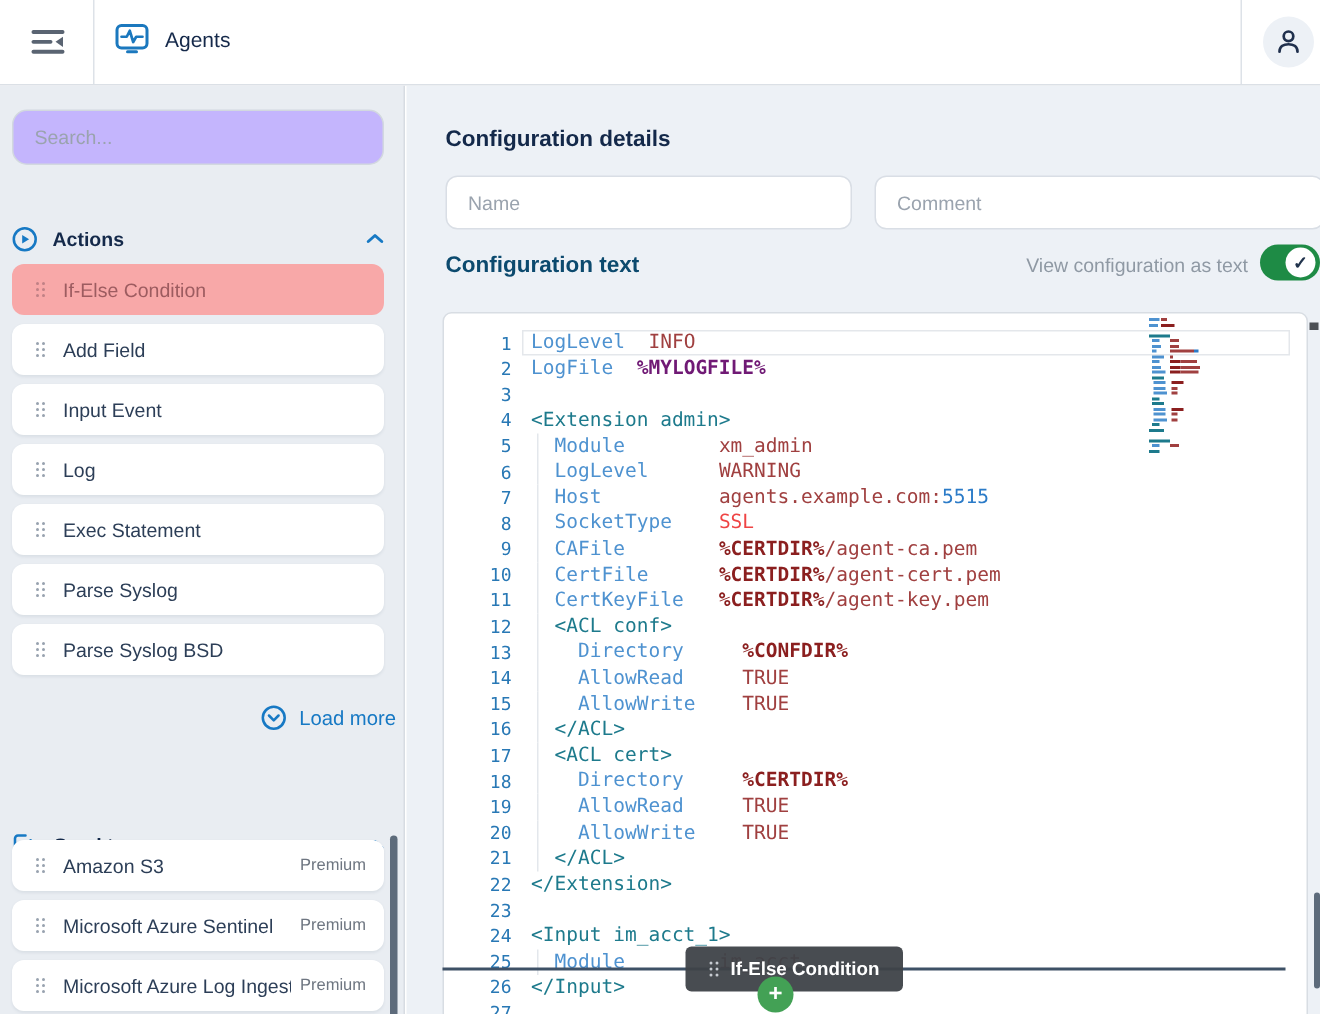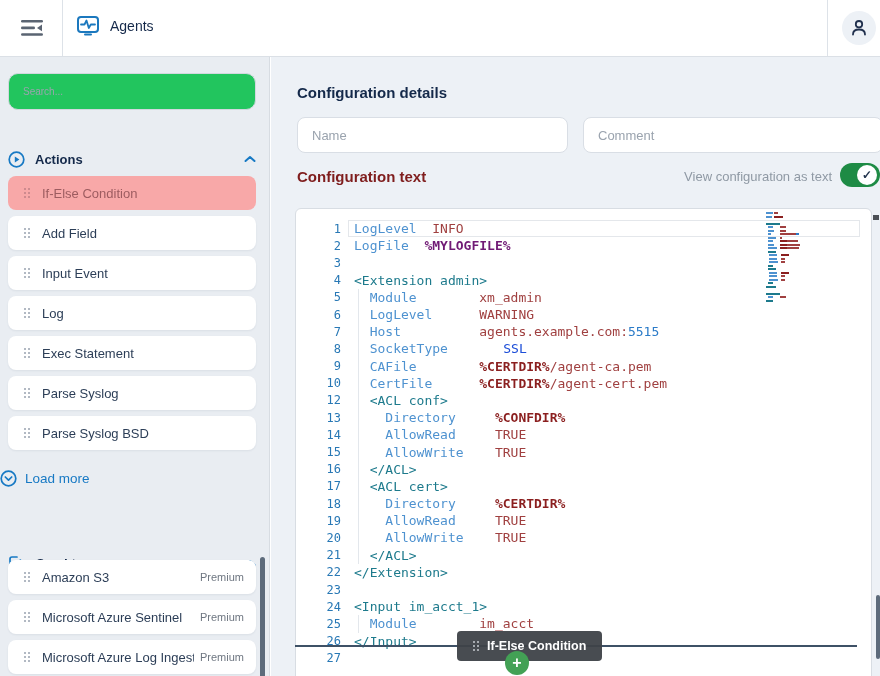--- a/index.html
+++ b/index.html
@@ -10,41 +10,41 @@
   
   .header { position:absolute; left:0; top:0; width:880px; height:57px; background:#fff; border-bottom:1px solid #dbe0e6; z-index:5; }
   .collapse-btn { position:absolute; left:12px; top:12px; width:40px; height:32px; display:flex; align-items:center; justify-content:center; background:none; border:none; cursor:pointer; }
   .hdr-divider { position:absolute; top:0; width:1px; height:56px; background:#dde2e8; }
   .logo-wrap { position:absolute; left:76px; top:14px; display:flex; align-items:center; gap:10px; }
   .app-title { font-size:14px; font-weight:normal; color:#15294a; }
   .user-btn { position:absolute; right:4px; top:11px; width:34px; height:34px; border-radius:50%; background:#edf1f6; border:none; display:flex; align-items:center; justify-content:center; cursor:pointer; }
 
   
   .sidebar { position:absolute; left:0; top:57px; width:270px; height:619px; background:#e9edf2; border-right:1px solid #d7dce2; overflow:hidden; }
-  .search-box { position:absolute; left:8px; top:16px; width:248px; height:37px; background:#22c55e; border:1px solid #d2d8df; border-radius:10px; padding:0 14px; font-size:10px; color:#3a4a60; font-family:"Liberation Sans", sans-serif; outline:none; }
+  .search-box { position:absolute; left:8px; top:16px; width:248px; height:37px; background:#c4b5fd; border:1px solid #d2d8df; border-radius:10px; padding:0 14px; font-size:13px; color:#3a4a60; font-family:"Liberation Sans", sans-serif; outline:none; }
   .search-box::placeholder { color:#9aa3ae; }
   .section-hdr { position:absolute; left:8px; width:248px; height:22px; display:flex; align-items:center; gap:10px; }
   .section-hdr .lbl { font-size:13px; font-weight:bold; color:#14294a; flex:1; }
   .cards { position:absolute; left:8px; width:248px; }
   .card { height:34px; margin-bottom:6px; background:#fff; border-radius:8px; display:flex; align-items:center; padding:0 12px 0 16px; box-shadow:0 1px 2px rgba(40,60,90,0.08); cursor:grab; }
   .card .label { font-size:13px; color:#2c3e57; flex:1; white-space:nowrap; overflow:hidden; }
   .card .badge { font-size:11px; color:#6e7681; margin-left:6px; }
   .card.highlight { background:#f8a8a8; box-shadow:none; }
   .card.highlight .label { color:#9d5c60; }
   .dots { width:2px; height:2px; border-radius:50%; margin:-8px 16px 0 0; background:currentColor; color:#98a2af; box-shadow:4px 0 0, 0 4px 0, 4px 4px 0, 0 8px 0, 4px 8px 0; flex:none; }
   .card.highlight .dots { color:#c08186; }
-  .load-more { position:absolute; left:0; width:264px; height:22px; display:flex; align-items:center; justify-content:flex-start; gap:8px; color:#1779c4; font-size:13.5px; background:none; border:none; cursor:pointer; }
+  .load-more { position:absolute; left:0; width:264px; height:22px; display:flex; align-items:center; justify-content:flex-end; gap:8px; color:#1779c4; font-size:13.5px; background:none; border:none; cursor:pointer; }
   .sb-scroll { position:absolute; left:260px; top:500px; width:5px; height:176px; background:#5d6b7b; border-radius:3px; }
 
   
   .main { position:absolute; left:271px; top:57px; width:609px; height:619px; background:#edf1f6; }
   .h-details { position:absolute; left:26px; top:27px; font-size:15px; font-weight:bold; color:#14294a; }
   .field { position:absolute; top:60px; height:36px; background:#fff; border:1px solid #d9dee5; border-radius:8px; padding:0 14px; font-size:13px; color:#3a4a60; font-family:"Liberation Sans", sans-serif; outline:none; }
   .field::placeholder { color:#9aa3ae; }
-  .h-configtext { position:absolute; left:26px; top:111px; font-size:15px; font-weight:bold; color:#7f1d1d; }
+  .h-configtext { position:absolute; left:26px; top:111px; font-size:15px; font-weight:bold; color:#0c4a6e; }
   .toggle-label { position:absolute; right:48px; top:112px; font-size:13px; color:#8f99a4; }
   .toggle { position:absolute; left:569px; top:106px; width:40px; height:24px; background:#1e8b45; border-radius:12px; border:none; cursor:pointer; }
   .toggle .knob { position:absolute; left:17px; top:2px; width:20px; height:20px; border-radius:50%; background:#fff; display:flex; align-items:center; justify-content:center; font-size:12px; font-weight:bold; color:#22344d; }
 
   
   .editor { position:absolute; left:24px; top:151px; width:577px; height:480px; background:#fff; border:1px solid #d8dde3; border-radius:6px; overflow:hidden; }
   .code-area { position:absolute; left:0; top:11px; width:100%; }
   .row { display:flex; height:17.2px; align-items:center; }
   .row .num { width:45px; text-align:right; padding-right:0; font-family:"DejaVu Sans Mono", monospace; font-size:12px; color:#2878b5; flex:none; }
   .row .code { position:relative; margin-left:13px; font-family:"DejaVu Sans Mono", monospace; font-size:13px; white-space:pre; color:#333; }
@@ -231,29 +231,33 @@
           <div class="row">
             <span class="num">6</span>
             <span class="code"><span class="guide"></span><span style="color: rgb(51, 51, 51);">  </span><span style="color: rgb(78, 146, 208);">LogLevel</span><span style="color: rgb(51, 51, 51);">      </span><span style="color: rgb(160, 64, 64);">WARNING</span></span>
           </div>
           <div class="row">
             <span class="num">7</span>
             <span class="code"><span class="guide"></span><span style="color: rgb(51, 51, 51);">  </span><span style="color: rgb(78, 146, 208);">Host</span><span style="color: rgb(51, 51, 51);">          </span><span style="color: rgb(160, 64, 64);">agents.example.com:</span><span style="color: rgb(43, 123, 200);">5515</span></span>
           </div>
           <div class="row">
             <span class="num">8</span>
-            <span class="code"><span class="guide"></span><span style="color: rgb(51, 51, 51);">  </span><span style="color: rgb(78, 146, 208);">SocketType</span><span style="color: rgb(51, 51, 51);">    </span><span style="color: #1d4ed8; margin-left: 24px;">SSL</span></span>
+            <span class="code"><span class="guide"></span><span style="color: rgb(51, 51, 51);">  </span><span style="color: rgb(78, 146, 208);">SocketType</span><span style="color: rgb(51, 51, 51);">    </span><span style="color: #ef4444;">SSL</span></span>
           </div>
           <div class="row">
             <span class="num">9</span>
             <span class="code"><span class="guide"></span><span style="color: rgb(51, 51, 51);">  </span><span style="color: rgb(78, 146, 208);">CAFile</span><span style="color: rgb(51, 51, 51);">        </span><span style="color: rgb(139, 31, 31); font-weight: bold;">%CERTDIR%</span><span style="color: rgb(160, 64, 64);">/agent-ca.pem</span></span>
           </div>
           <div class="row">
             <span class="num">10</span>
             <span class="code"><span class="guide"></span><span style="color: rgb(51, 51, 51);">  </span><span style="color: rgb(78, 146, 208); margin-top: 24px;">CertFile</span><span style="color: rgb(51, 51, 51);">      </span><span style="color: rgb(139, 31, 31); font-weight: bold;">%CERTDIR%</span><span style="color: rgb(160, 64, 64);">/agent-cert.pem</span></span>
+          </div>
+          <div class="row">
+            <span class="num">11</span>
+            <span class="code"><span class="guide"></span><span style="color: rgb(51, 51, 51);">  </span><span style="color: rgb(78, 146, 208);">CertKeyFile</span><span style="color: rgb(51, 51, 51);">   </span><span style="color: rgb(139, 31, 31); font-weight: bold;">%CERTDIR%</span><span style="color: rgb(160, 64, 64);">/agent-key.pem</span></span>
           </div>
           <div class="row">
             <span class="num">12</span>
             <span class="code"><span class="guide"></span><span style="color: rgb(51, 51, 51);">  </span><span style="color: rgb(29, 122, 140);">&lt;ACL conf&gt;</span></span>
           </div>
           <div class="row">
             <span class="num">13</span>
             <span class="code"><span class="guide"></span><span style="color: rgb(51, 51, 51);">    </span><span style="color: rgb(78, 146, 208);">Directory</span><span style="color: rgb(51, 51, 51);">     </span><span style="color: rgb(139, 31, 31); font-weight: bold;">%CONFDIR%</span></span>
           </div>
           <div class="row">

